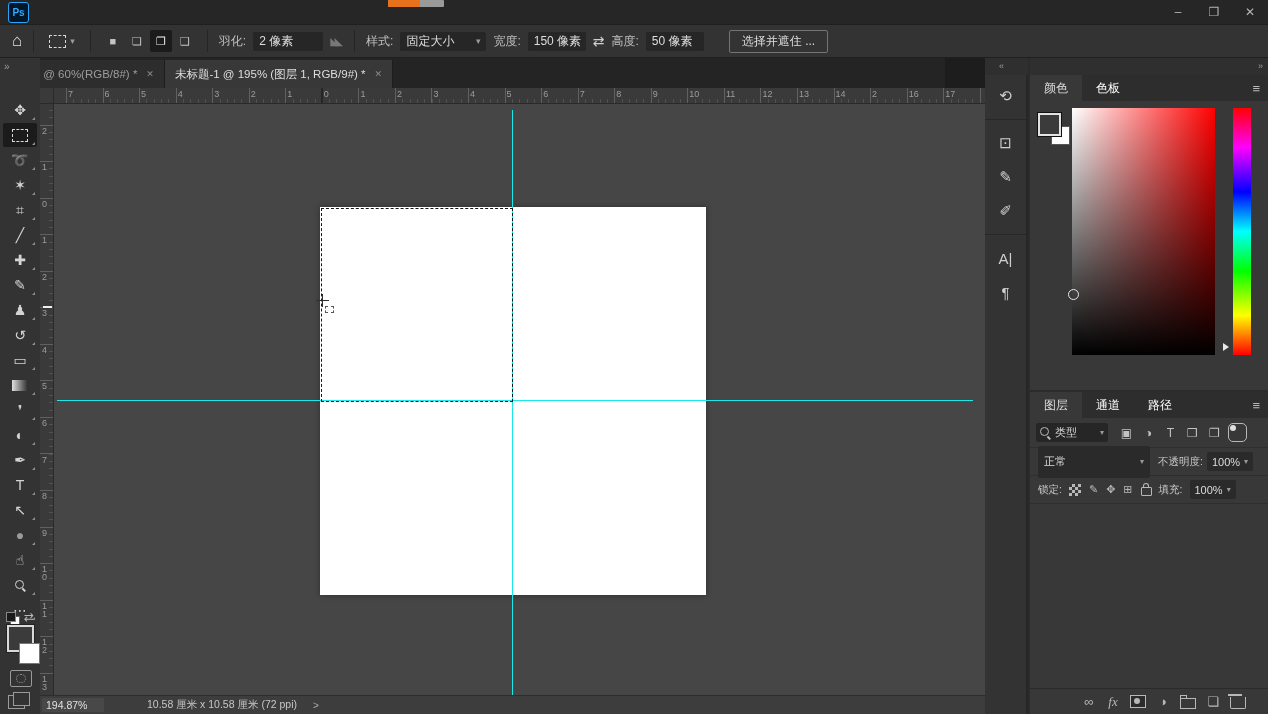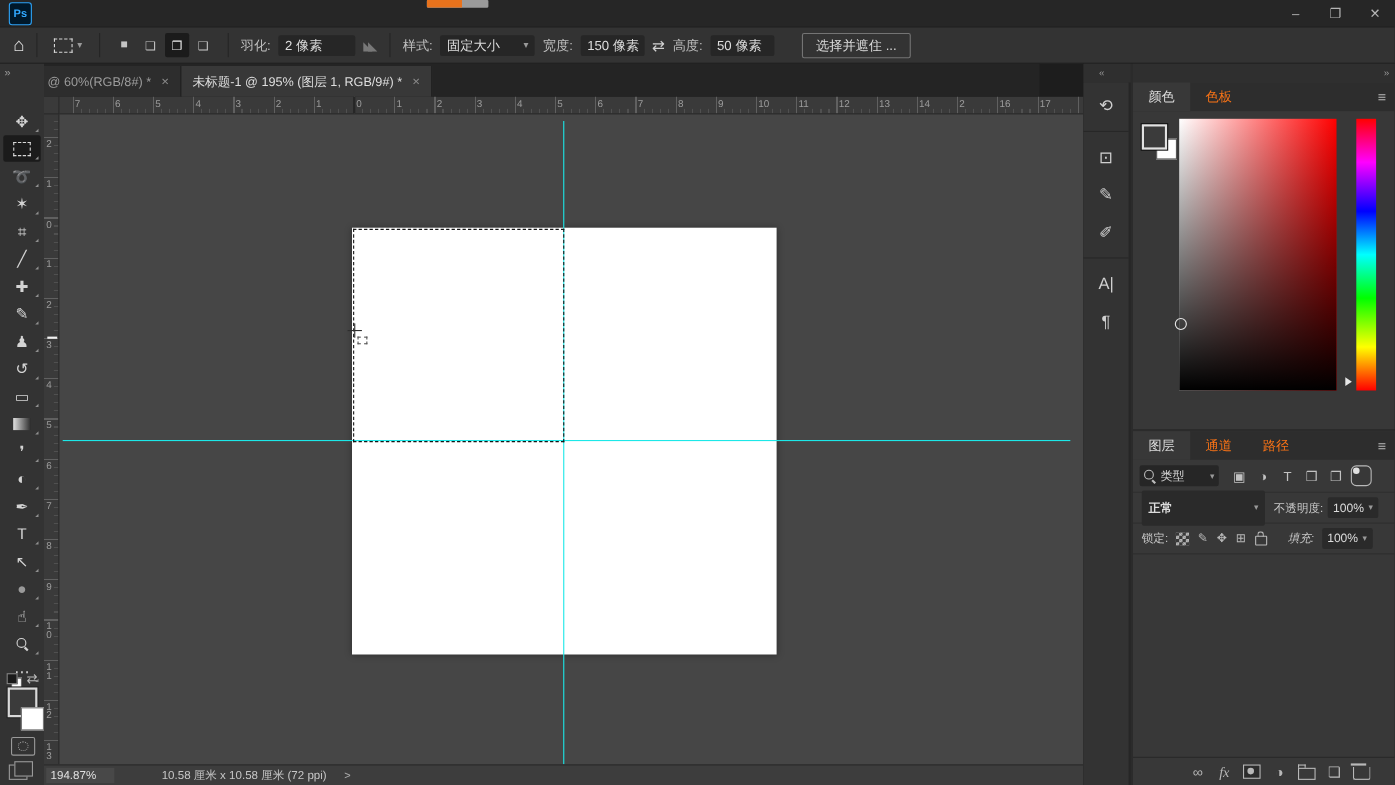--- a/index.html
+++ b/index.html
@@ -104,42 +104,42 @@
   #right-base{left:985px;top:58px;width:283px;height:656px;background:#2b2b2b;}
   #strip-header{left:985px;top:58px;width:43px;height:17px;background:#2f2f2f;color:#9a9a9a;font-size:9px;padding-left:14px;line-height:17px;box-sizing:border-box;letter-spacing:-1px;}
   #panel-header{left:1030px;top:58px;width:238px;height:17px;background:#2f2f2f;color:#9a9a9a;font-size:9px;text-align:right;line-height:17px;box-sizing:border-box;padding-right:6px;letter-spacing:-1px;}
   #rightstrip{left:985px;top:75px;width:43px;height:639px;background:#333333;border-right:2px solid #262626;box-sizing:border-box;
     display:flex;flex-direction:column;align-items:center;padding-top:10px;gap:12px;}
   #rightstrip .ico{color:#cfcfcf;font-size:15px;width:30px;height:22px;display:flex;align-items:center;justify-content:center;}
   #rightstrip .ico.group-start{border-top:1px solid #272727;padding-top:12px;width:41px;}
   
   #colorpanel{left:1030px;top:75px;width:238px;height:315px;background:#383838;}
   .panel-tabs{height:26px;background:#2d2d2d;display:flex;align-items:stretch;position:relative;}
-  .panel-tab{padding:0 14px;display:flex;align-items:center;color:#f97316;font-size:12px;}
+  .panel-tab{padding:0 14px;display:flex;align-items:center;color:#ffffff;font-size:12px;}
   .panel-tab.active{background:#383838;color:#dcdcdc;}
   .panel-menu{position:absolute;right:8px;top:6px;color:#b8b8b8;font-size:13px;}
   #cp-fg{left:8px;top:38px;width:19px;height:19px;background:#3b3b3b;border:2px solid #e2e2e2;box-shadow:0 0 0 1px #111;z-index:3;}
   #cp-bg{left:21px;top:51px;width:17px;height:17px;background:#fff;border:1px solid #555;z-index:2;}
   #sat-square{left:42px;top:33px;width:143px;height:247px;
     background:linear-gradient(to bottom,rgba(0,0,0,0),#000),linear-gradient(to right,#fff,#f00);}
   #sat-cursor{left:-4px;top:181px;width:9px;height:9px;border:1.5px solid #e8e8e8;border-radius:50%;position:absolute;}
   #hue-bar{left:203px;top:33px;width:18px;height:247px;
     background:linear-gradient(to bottom,#ff0000 0%,#ff00ff 16%,#0000ff 34%,#00ffff 50%,#00ff00 66%,#ffff00 84%,#ff0000 100%);}
   #hue-cursor{left:193px;top:268px;width:0;height:0;border-left:6px solid #e8e8e8;border-top:4px solid transparent;border-bottom:4px solid transparent;position:absolute;}
   
   #layerspanel{left:1030px;top:392px;width:238px;height:322px;background:#383838;}
   #filter-row{height:29px;display:flex;align-items:center;padding:0 6px;gap:4px;border-bottom:1px solid #2e2e2e;}
   #filter-box{width:72px;height:19px;background:#262626;border-radius:2px;display:flex;align-items:center;gap:4px;padding:0 4px;box-sizing:border-box;color:#d6d6d6;font-size:11px;}
   #filter-box .shape-search::before{border-color:#bbb;}
   #filter-box .shape-search::after{background:#bbb;}
   #filter-box .chev{margin-left:auto;color:#999;font-size:8px;}
   #filter-icons{display:flex;gap:5px;margin-left:6px;align-items:center;}
   #filter-icons .ico{width:17px;height:17px;display:flex;align-items:center;justify-content:center;color:#c2c2c2;font-size:12px;}
   #blend-row{height:27px;display:flex;align-items:center;padding:0 8px;gap:4px;border-bottom:1px solid #2e2e2e;font-size:10.5px;}
-  #blend-select{width:112px;height:19px;background:#2a2a2a;border-radius:2px;display:flex;align-items:center;justify-content:space-between;padding:16px 6px;box-sizing:border-box;color:#dcdcdc;font-size:11px;font-weight:bold;}
+  #blend-select{width:112px;height:19px;background:#2a2a2a;border-radius:2px;display:flex;align-items:center;justify-content:space-between;padding:16px 6px;box-sizing:border-box;color:#dcdcdc;font-size:11px;}
   .mini-chev{color:#999;font-size:8px;}
   .val-box{height:19px;background:#2a2a2a;border-radius:2px;display:flex;align-items:center;gap:4px;padding:0 5px;box-sizing:border-box;color:#dcdcdc;font-size:11px;}
   #lock-row{height:27px;display:flex;align-items:center;padding:0 8px;gap:7px;border-bottom:1px solid #2e2e2e;font-size:10.5px;}
   #lock-icons{display:flex;gap:8px;align-items:center;}
   #lock-icons .ico{color:#b8b8b8;font-size:11px;display:flex;align-items:center;justify-content:center;}
   .shape-checker-sm{width:12px;height:12px;display:inline-block;
     background-image:linear-gradient(45deg,#b8b8b8 25%,transparent 25%,transparent 75%,#b8b8b8 75%),linear-gradient(45deg,#b8b8b8 25%,transparent 25%,transparent 75%,#b8b8b8 75%);
     background-size:6px 6px;background-position:0 0,3px 3px;}
   .shape-lock{width:9px;height:7px;display:inline-block;position:relative;border:1px solid #b8b8b8;border-radius:1px;margin-top:4px;}
   .shape-lock::before{content:"";position:absolute;left:1px;top:-5px;width:4px;height:4px;border:1px solid #b8b8b8;border-bottom:none;border-radius:3px 3px 0 0;}
@@ -434,21 +434,21 @@
   </div>
   <div id="lock-row">
     <span>锁定:</span>
     <span id="lock-icons">
         <span class="ico shape-checker-sm"></span>
         <span class="ico">✎</span>
         <span class="ico">✥</span>
         <span class="ico">⊞</span>
         <span class="ico shape-lock"></span>
       </span>
-    <span style="margin-left:12px;font-style:italic;">填充:</span>
+    <span style="margin-left:0;">填充:</span>
     <span class="val-box">
       <span>100%</span>
       <span class="mini-chev">▾</span>
     </span>
   </div>
   <div id="layers-bottom">
       <span class="ico">∞</span>
       <span class="ico fx">fx</span>
       <span class="ico shape-mask"></span>
       <span class="ico">◑</span>

